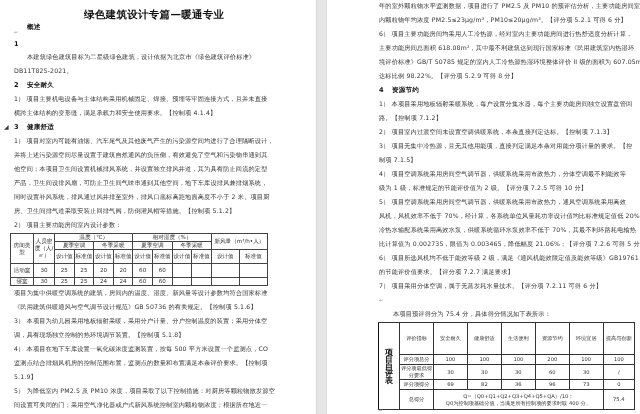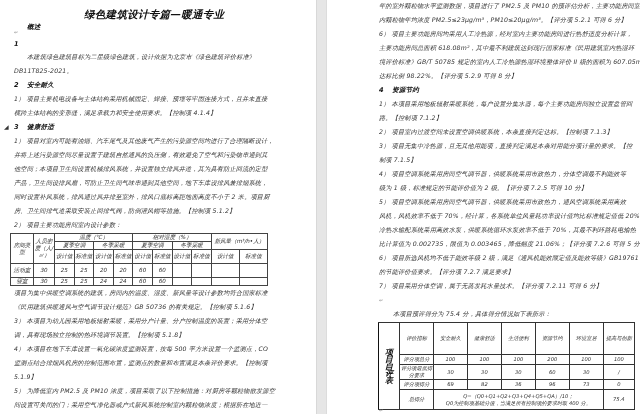--- a/index.html
+++ b/index.html
@@ -1,21 +1,21 @@
 <!DOCTYPE html>
 <html><head>
 <meta charset="utf-8">
 <style>
   html, body { margin:0; padding:0; }
   body {
     width:640px; height:414px; overflow:hidden; background:#ffffff;
     font-family:"DejaVu Sans", sans-serif; color:#222;
     position:relative;
   }
-  .page { position:absolute; top:0; height:414px; background:#fff; overflow:hidden;font-style:italic; }
+  .page { position:absolute; top:0; height:414px; background:#fff; overflow:hidden; }
   .page-left { left:0; width:316px; }
   .gutter { position:absolute; left:316px; top:0; width:11px; height:414px; background:#e6e6e6; border-left:1px solid #d8d8d8; border-right:1px solid #dcdcdc; box-sizing:border-box; }
   .page-right { left:327px; width:313px; }
 
   .t { position:absolute; white-space:nowrap; font-size:6.2px; line-height:8px; color:#333; letter-spacing:0.15px; }
   .title { font-size:10.5px; font-weight:bold; color:#111; letter-spacing:0.3px; }
   .h { font-weight:bold; font-size:6.6px; color:#111; }
   .mark { color:#999; font-size:5px; }
   .collapse { position:absolute; font-size:6px; color:#333; }
 

